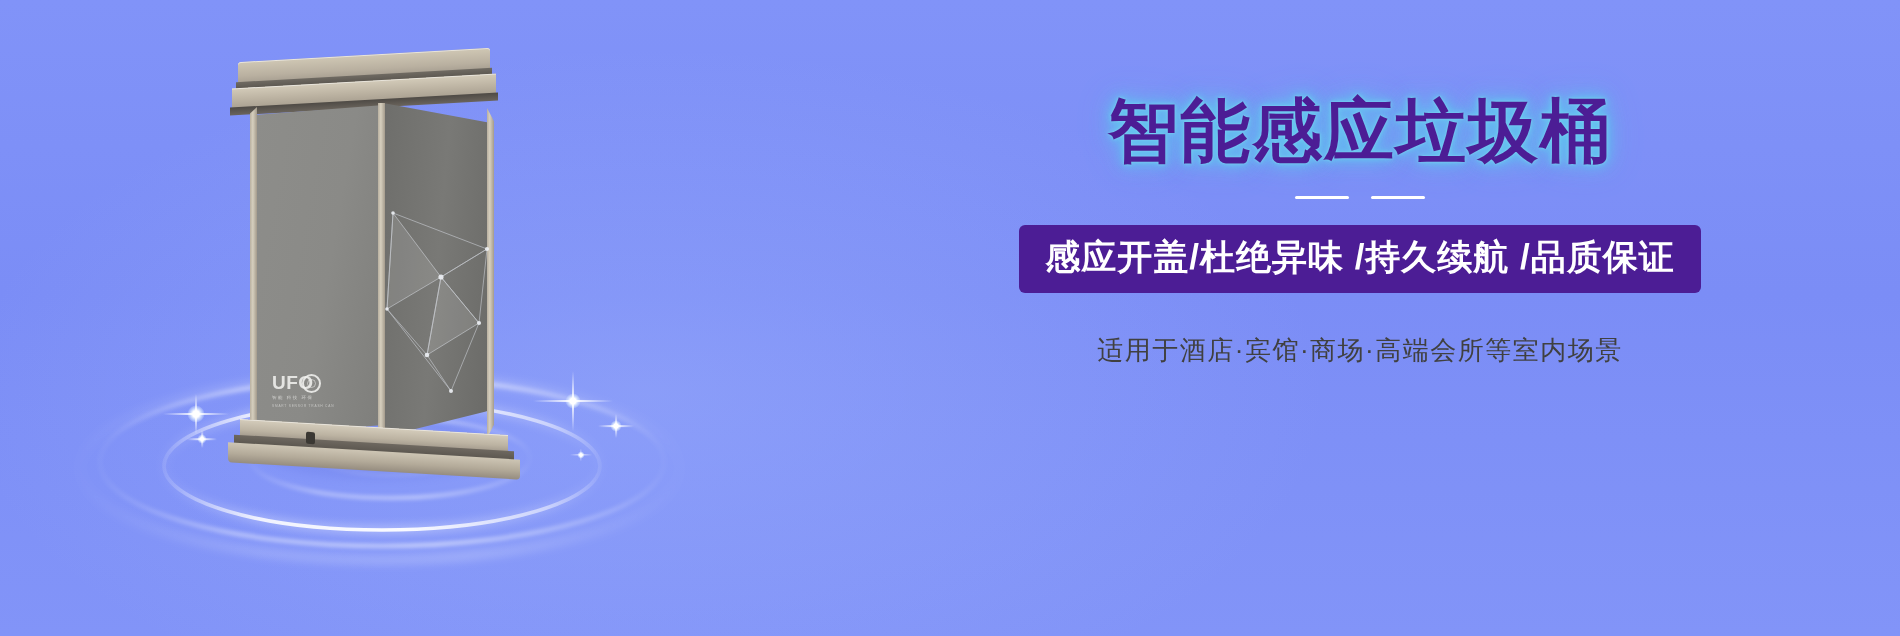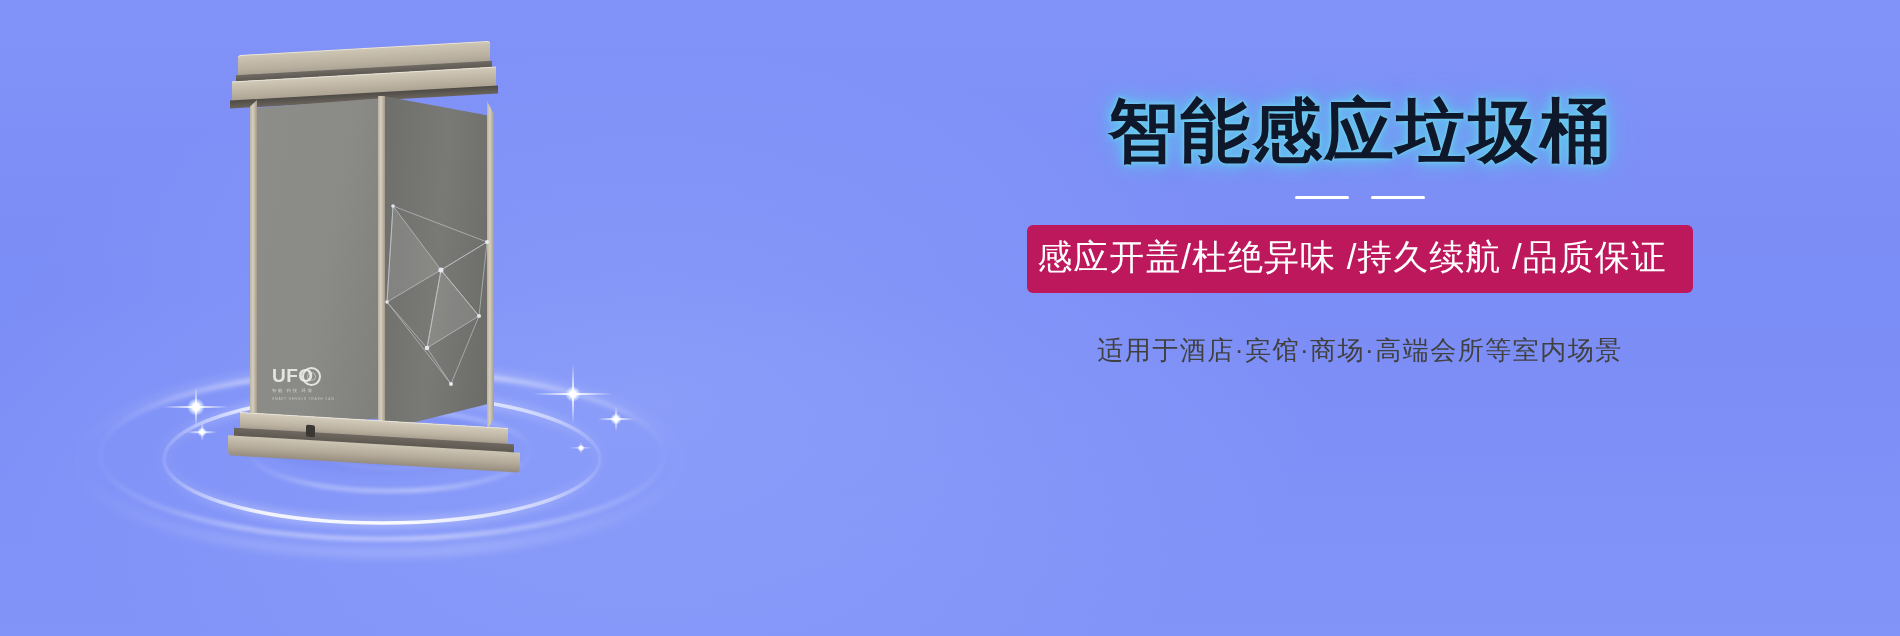--- a/index.html
+++ b/index.html
@@ -19,21 +19,21 @@
     background:linear-gradient(180deg,#8193f8 0%,#7b8df6 46%,#8294f8 100%);
   }
   #bg-vignette{
     position:absolute; inset:0;
     background:radial-gradient(ellipse 1100px 560px at 34% 62%, rgba(170,190,255,.30) 0%, rgba(170,190,255,0) 62%);
   }
 
   
   #product-stage{
     position:absolute;
-    left:60px; top:3px;
+    left:60px; top:10px;
     width:700px; height:620px;text-decoration:underline;
   }
 
   
   .ripples{ position:absolute; left:0; top:330px; width:700px; height:280px; }
 
   
   .sparkle{ position:absolute; pointer-events:none; }
   .sparkle .core{
     position:absolute; left:50%; top:50%;
@@ -148,21 +148,21 @@
   #copy{
     position:absolute;
     left:880px; top:96px;
     width:960px;
     text-align:center;
   }
 
   .headline{
     font-size:70px;
     font-weight:bold;
-    color:#0f172a;
+    color:#4c1d95;
     letter-spacing:2px;
     line-height:1;
     white-space:nowrap;
     text-shadow:
       0 0 2px #7fd3f2,
       0 0 5px #6ecbf0,
       0 0 11px #62c4ee,
       0 0 20px rgba(90,195,240,.85),
       0 0 34px rgba(90,195,240,.45);
   }
@@ -181,26 +181,26 @@
   .subline-text{
     font-size:27px;
     color:#ffffff;
     letter-spacing:9px;
     text-indent:9px;
   }
 
   .badge-wrap{ margin-top:26px; display:flex; justify-content:center; }
   .badge{
     display:inline-block;
-    background:#be185d;
+    background:#4c1d95;
     color:#ffffff;
     font-size:35px;
-    font-weight:normal;
+    font-weight:bold;
     letter-spacing:1px;
-    padding:9px 26px 12px 10px;
+    padding:9px 26px 12px 26px;
     border-radius:6px;
     white-space:nowrap;
   }
 
   .tagline{
     margin-top:40px;
     font-size:26px;
     color:#404040;
     letter-spacing:1.5px;
     white-space:nowrap;

